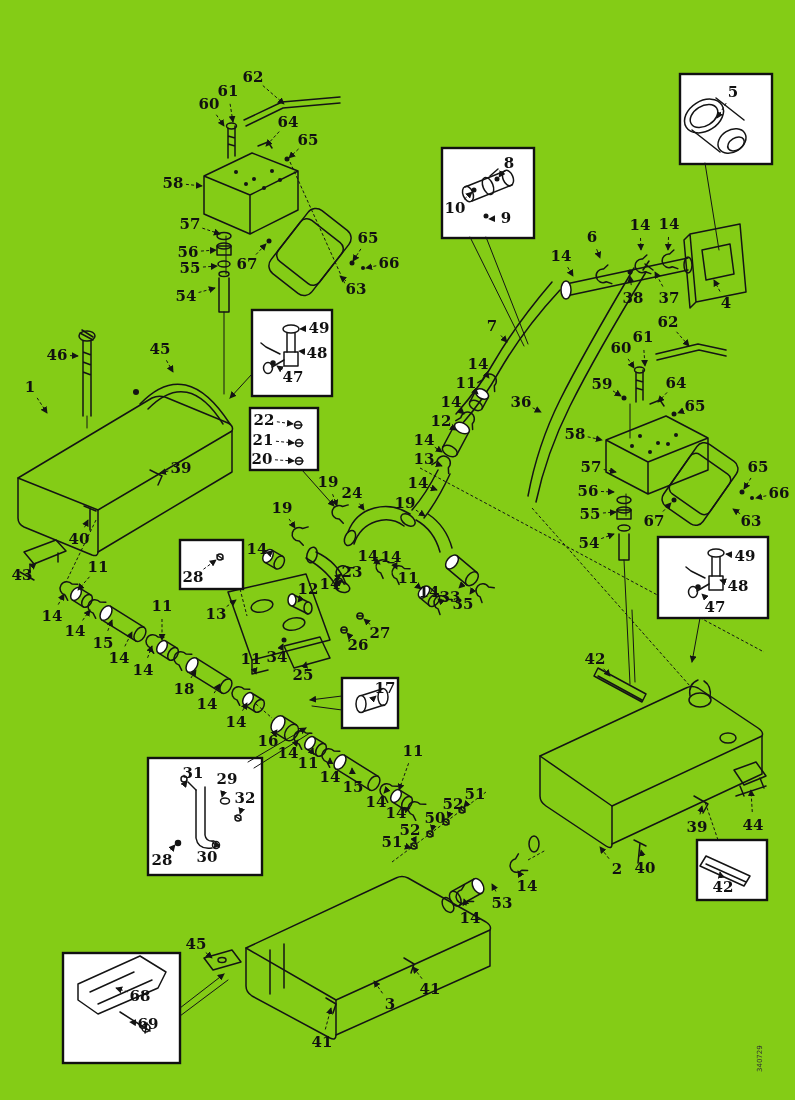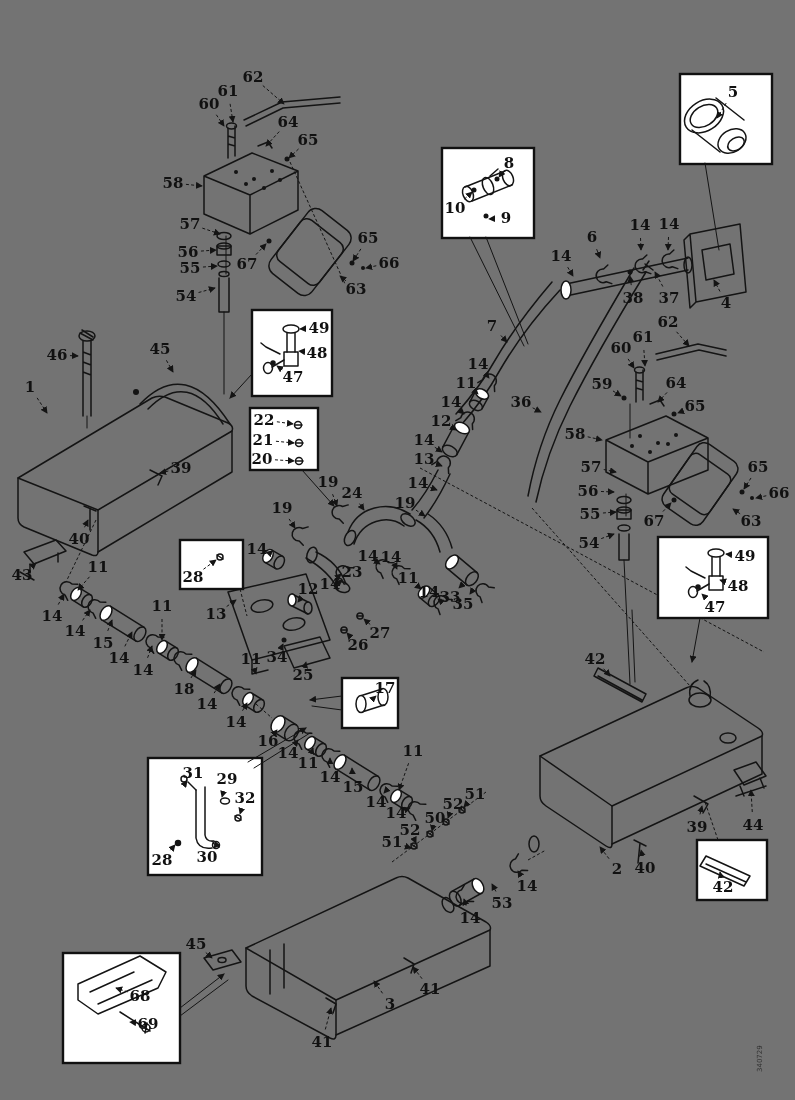--- a/index.html
+++ b/index.html
@@ -1,16 +1,16 @@
 <!DOCTYPE html>
 <html><head>
 <meta charset="utf-8">
 <style>
   html,body{margin:0;padding:0;background:#ffffff;}
-  .stage{width:795px;height:1100px;position:relative;background:#737373;overflow:hidden;
+  .stage{width:795px;height:1100px;position:relative;background:#84cc16;overflow:hidden;
          font-family:"DejaVu Serif", serif;}
   svg{display:block;}
   .ln{stroke:#141414;fill:none;stroke-width:1.5;stroke-linecap:round;stroke-linejoin:round;}
   .lnthin{stroke:#141414;fill:none;stroke-width:1;stroke-linecap:round;}
   .wh{fill:#ffffff;stroke:#141414;stroke-width:1.5;}
   .leader{stroke:#141414;fill:none;stroke-width:1;stroke-dasharray:3 2.2;}
   .inset-box{fill:#ffffff;stroke:#111111;stroke-width:2.4;}
   .callout{font:bold 15px "DejaVu Serif", serif;fill:#111111;text-anchor:middle;}
   .dwgnum{font:7px "DejaVu Sans", sans-serif;fill:#333;}
 </style>

